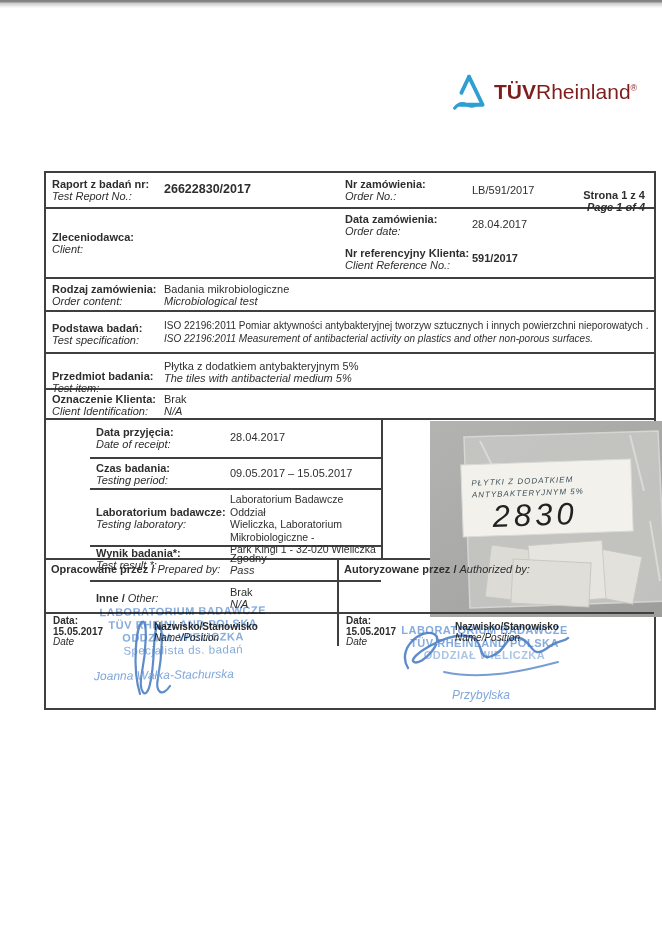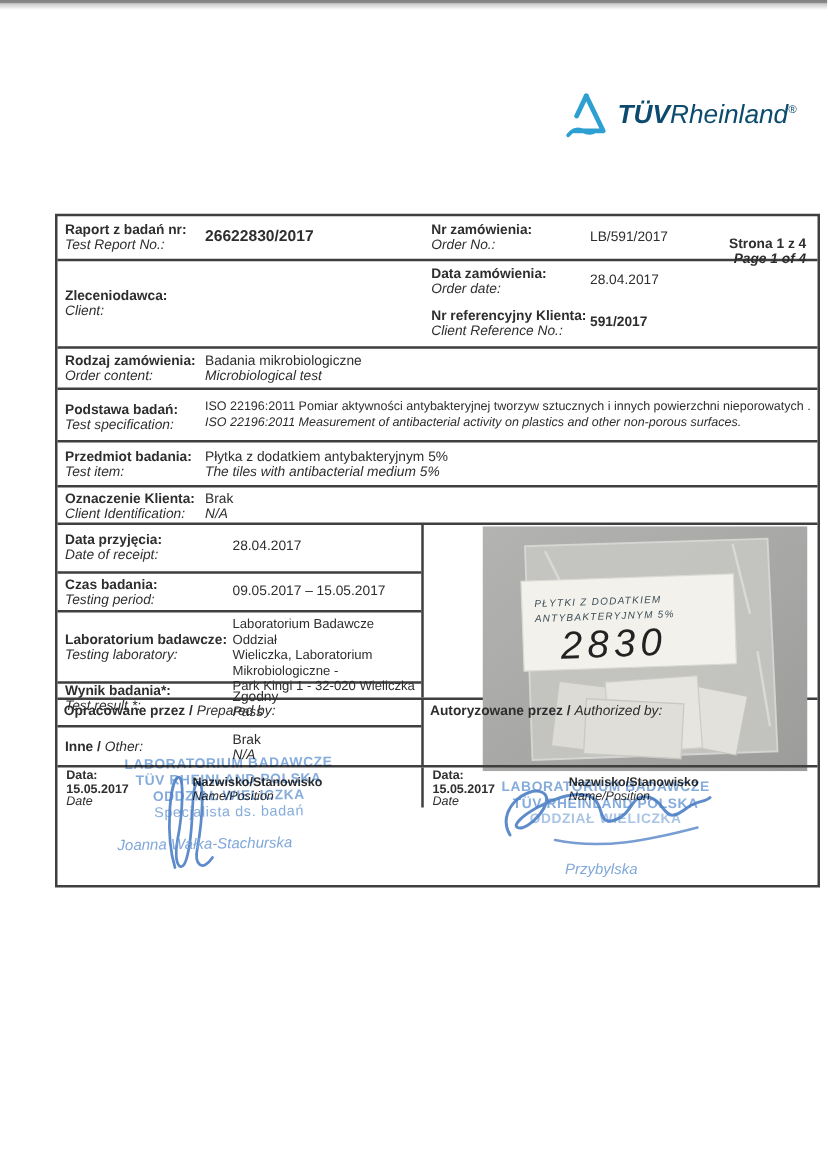--- a/index.html
+++ b/index.html
@@ -2,21 +2,21 @@
 <html><head>
 <meta charset="utf-8">
 <style>
   html,body{margin:0;padding:0;background:#ffffff;}
   .screen{position:relative;width:662px;height:938px;background:#ffffff;overflow:hidden;
           font-family:"Liberation Sans","DejaVu Sans",sans-serif;color:#2e2e2e;}
   .scan-topbar{position:absolute;left:0;top:0;width:662px;height:8px;
       background:linear-gradient(180deg,#808080 0px,#8a8a8a 2px,#c9c9c9 3px,#e9e9e9 6px,#ffffff 8px);}
   
   .logo{position:absolute;left:452px;top:72px;display:flex;align-items:center;gap:8px;}
-  .logo-text{font-size:21px;color:#0c4a6e;letter-spacing:0;font-style:italic;}
+  .logo-text{font-size:21px;color:#7f1d1d;letter-spacing:0;}
   .logo-text .tuv{font-weight:bold;}
   .logo-text .reg{font-size:9px;vertical-align:super;}
   
   .doc{position:absolute;left:44px;top:171px;width:612px;height:539px;
        border:2px solid #3f3f3f;box-sizing:border-box;font-size:11px;line-height:12px;}
   .row{position:relative;border-bottom:2px solid #3f3f3f;box-sizing:border-box;overflow:visible;}
   .row:last-child{border-bottom:none;}
   .lblblk{position:absolute;left:6px;}
   .lbl-pl{font-weight:bold;}
   .lbl-en{font-style:italic;}
@@ -111,42 +111,42 @@
         <div class="lbl-pl">Podstawa badań:</div>
         <div class="lbl-en">Test specification:</div>
       </div>
       <div class="val" style="left:118px;top:7px;font-size:10px;line-height:13px;white-space:nowrap;">
         <div>ISO 22196:2011 Pomiar aktywności antybakteryjnej tworzyw sztucznych i innych powierzchni nieporowatych .</div>
         <div class="i">ISO 22196:2011 Measurement of antibacterial activity on plastics and other non-porous surfaces.</div>
       </div>
     </div>
 
     <div class="row" style="height:36px;">
-      <div class="lblblk" style="top:6px;">
+      <div class="lblblk" style="top:16px;">
         <div class="lbl-pl">Przedmiot badania:</div>
         <div class="lbl-en">Test item:</div>
       </div>
       <div class="val" style="left:118px;top:6px;">
         <div>Płytka z dodatkiem antybakteryjnym 5%</div>
         <div class="i">The tiles with antibacterial medium 5%</div>
       </div>
     </div>
 
     <div class="row" style="height:30px;">
       <div class="lblblk" style="top:3px;">
         <div class="lbl-pl">Oznaczenie Klienta:</div>
         <div class="lbl-en">Client Identification:</div>
       </div>
       <div class="val" style="left:118px;top:3px;">
         <div>Brak</div>
         <div class="i">N/A</div>
       </div>
     </div>
 
-    <div class="row split" style="height:140px;">
+    <div class="row split" style="height:140px;padding-left:44px;">
       <div class="split-left">
         <div class="subrow" style="height:39px;">
           <div class="lblblk" style="top:6px;">
             <div class="lbl-pl">Data przyjęcia:</div>
             <div class="lbl-en">Date of receipt:</div>
           </div>
           <div class="val" style="left:140px;top:11px;">28.04.2017</div>
         </div>
         <div class="subrow" style="height:31px;">
           <div class="lblblk" style="top:3px;">

